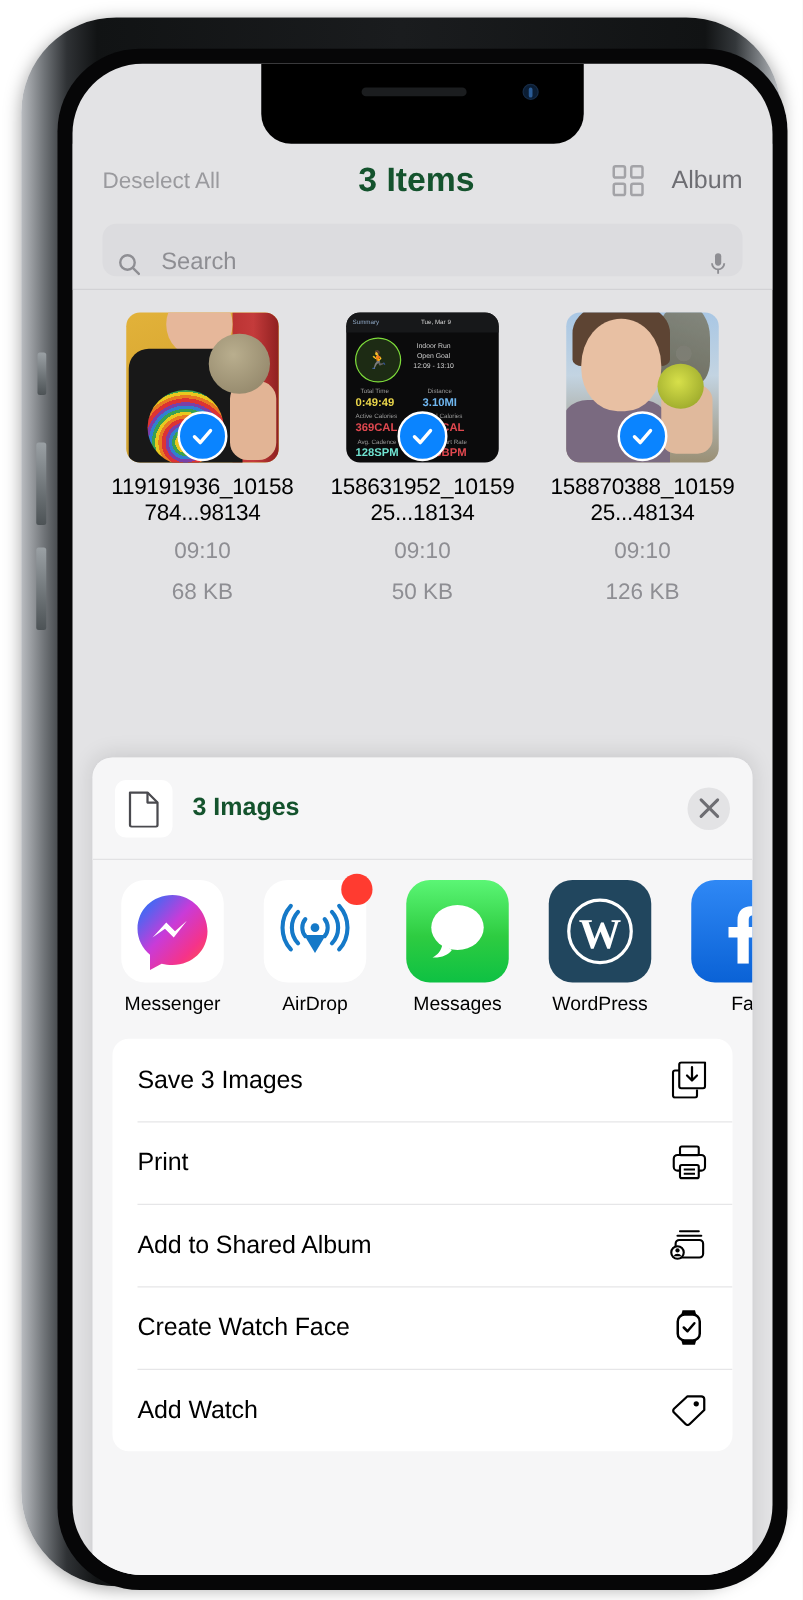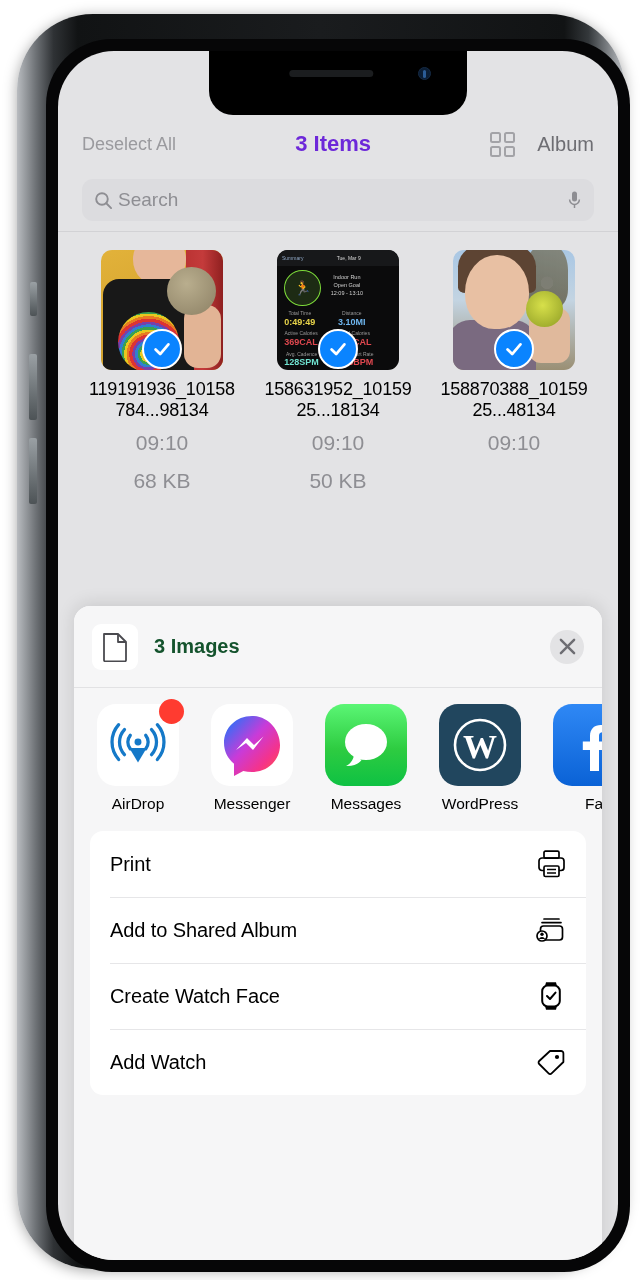--- a/index.html
+++ b/index.html
@@ -81,49 +81,49 @@
                  background:#000; border-radius:0 2px 2px 0; opacity:.5 }
   .batt i { display:block; height:100%; width:62%; background:#000; border-radius:1.5px; }
 
   
   .navbar {
     position: absolute; top: 64px; left: 0; right: 0; height: 58px;
     display: flex; align-items: center; justify-content: space-between;
     padding: 0 24px; background: #e3e3e5;
   }
   .nav-left { font-size: 18px; color: #9a9a9e; }
-  .nav-title { font-size: 22px; font-weight: 700; color: #6d28d9; }
+  .nav-title { font-size: 27px; font-weight: 700; color: #14532d; }
   .nav-right { display: flex; align-items: center; gap: 22px; }
   .grid-icon { display: grid; grid-template-columns: 1fr 1fr; gap: 3px; }
   .grid-icon span { width: 11px; height: 11px; border: 2px solid #a3a3a7; border-radius: 2.5px; display:block }
   .done-btn { font-size: 20px; color: #6e6e73; }
 
   
   .searchwrap { position: absolute; top: 122px; left: 0; right: 0; padding: 6px 24px 10px;
                 background: #e3e3e5; }
   .searchbar { height: 42px; background: #dcdcdf; border-radius: 11px;
-               display: flex; align-items: center; padding: 0 12px; gap: 5px; }
+               display: flex; align-items: flex-end; padding: 0 12px; gap: 16px; }
   .search-ph { font-size: 19px; color: #8e8e93; flex: 1; }
   .divider-line { position: absolute; left: 0; right: 0; top: 180px; height: 1px; background: #d2d2d5; }
 
   
   .filegrid {
     position: absolute; top: 184px; left: 0; right: 0;
     display: flex; justify-content: space-around; padding: 15px 16px 0;
   }
   .fileitem { width: 150px; text-align: center; }
   .thumbbox { position: relative; width: 122px; height: 120px; margin: 0 auto 9px; }
   .thumb { width: 100%; height: 100%; border-radius: 11px; overflow: hidden; position: relative; }
   .check {
     position: absolute; left: 50%; bottom: 1px; transform: translateX(-50%);
     width: 40px; height: 40px; border-radius: 50%; background: #0a84ff;
     border: 2.5px solid #fff; display: flex; align-items: center; justify-content: center;
   }
   .fname { font-size: 18px; color: #000; line-height: 1.18; letter-spacing: -.2px; word-break: break-all; }
-  .fmeta { font-size: 21px; color: #8e8e93; margin-top: 6px; line-height: 1.5; }
+  .fmeta { font-size: 18px; color: #8e8e93; margin-top: 6px; line-height: 1.5; }
 
   
   .t1 { background: linear-gradient(160deg,#e2b23a 0%,#d9a832 40%,#c79a2c 100%); }
   .t1 .wall { position:absolute; right:0; top:0; width:30%; height:100%;
               background: linear-gradient(90deg,#b33 0%,#c43b3b 45%,#8f2020 100%); }
   .t1 .head { position:absolute; left:26%; top:-14%; width:44%; height:44%;
               border-radius:50%; background:#e6b79a; }
   .t1 .shirt { position:absolute; left:2%; top:24%; width:74%; height:78%;
                background:#181818; border-radius:16px 16px 0 0; }
   .t1 .rainbow { position:absolute; left:14%; top:52%; width:50%; height:50%;
@@ -350,20 +350,21 @@
                 <div class="med3"></div>
             </div>
             <div class="check">
               <svg width="22" height="22" viewBox="0 0 24 24">
                   <path d="M5 12.5 L10 17.5 L19 7" stroke="#fff" stroke-width="3" fill="none" stroke-linecap="round" stroke-linejoin="round"></path>
                 </svg>
             </div>
           </div>
           <div class="fname">158870388_1015925...48134</div>
           <div class="fmeta">09:10</div>
+          <div class="fmeta">126 KB</div>
         </div>
       </div>
 
       <div class="sheet">
 
         <div class="sheet-head">
           <div class="doc-icon">
             <svg width="26" height="30" viewBox="0 0 26 30">
               <path d="M2 2 h14 l8 8 v18 a1.5 1.5 0 0 1 -1.5 1.5 h-19 A1.5 1.5 0 0 1 2 28 Z" fill="none" stroke="#4a4a4f" stroke-width="1.8" stroke-linejoin="round"></path>
               <path d="M16 2 v8 h8" fill="none" stroke="#4a4a4f" stroke-width="1.8" stroke-linejoin="round"></path>
@@ -372,57 +373,57 @@
           <div class="sheet-title">3 Images</div>
           <div class="close-btn">
             <svg width="17" height="17" viewBox="0 0 18 18">
               <line x1="2" y1="2" x2="16" y2="16" stroke="#6e6e73" stroke-width="2.6" stroke-linecap="round"></line>
               <line x1="16" y1="2" x2="2" y2="16" stroke="#6e6e73" stroke-width="2.6" stroke-linecap="round"></line>
             </svg>
           </div>
         </div>
 
         <div class="approw">
-
-          <div class="appitem">
-            <div class="appicon ai-airdrop">
-              <svg width="58" height="58" viewBox="0 0 60 60">
-                <path d="M30 48 l-9 -15 h18 z" fill="#1579c8"></path>
-                <circle cx="30" cy="27" r="3.6" fill="#1579c8"></circle>
-                <path d="M22 34 a11 11 0 0 1 0 -14" stroke="#1579c8" stroke-width="3.4" fill="none" stroke-linecap="round"></path>
-                <path d="M38 34 a11 11 0 0 0 0 -14" stroke="#1579c8" stroke-width="3.4" fill="none" stroke-linecap="round"></path>
-                <path d="M16 40 a19 19 0 0 1 0 -26" stroke="#1579c8" stroke-width="3.4" fill="none" stroke-linecap="round"></path>
-                <path d="M44 40 a19 19 0 0 0 0 -26" stroke="#1579c8" stroke-width="3.4" fill="none" stroke-linecap="round"></path>
-                <path d="M10 45 a27 27 0 0 1 0 -36" stroke="#1579c8" stroke-width="3.4" fill="none" stroke-linecap="round"></path>
-                <path d="M50 45 a27 27 0 0 0 0 -36" stroke="#1579c8" stroke-width="3.4" fill="none" stroke-linecap="round"></path>
-              </svg>
-              <div class="badge"></div>
-            </div>
-            <div class="applabel">AirDrop</div>
-          </div>
 
           <div class="appitem">
             <div class="appicon ai-messenger">
               <svg width="66" height="66" viewBox="0 0 66 66">
                 <defs>
                     <linearGradient id="mg" x1="0" y1="0" x2="1" y2="1">
                   <stop offset="0%" stop-color="#0a7cff"></stop>
                       <stop offset="45%" stop-color="#c93bd8"></stop>
                   <stop offset="75%" stop-color="#f5338a"></stop>
                       <stop offset="100%" stop-color="#ff5c3a"></stop>
                 </linearGradient>
                   </defs>
                 <path d="M33 4 C17 4 5 16 5 31 c0 8.4 3.9 15.8 10 20.7 V64 l9.3-5.1 c2.7.7 5.6 1.1 8.7 1.1 16 0 28-12 28-27 S49 4 33 4z" fill="url(#mg)"></path>
                 <path d="M17 38 L28 26 l7 7 l9.5-8.4 L34 38 l-7-7 z" fill="#fff"></path>
               </svg>
             </div>
             <div class="applabel">Messenger</div>
           </div>
 
           <div class="appitem">
+            <div class="appicon ai-airdrop">
+              <svg width="58" height="58" viewBox="0 0 60 60">
+                <path d="M30 48 l-9 -15 h18 z" fill="#1579c8"></path>
+                <circle cx="30" cy="27" r="3.6" fill="#1579c8"></circle>
+                <path d="M22 34 a11 11 0 0 1 0 -14" stroke="#1579c8" stroke-width="3.4" fill="none" stroke-linecap="round"></path>
+                <path d="M38 34 a11 11 0 0 0 0 -14" stroke="#1579c8" stroke-width="3.4" fill="none" stroke-linecap="round"></path>
+                <path d="M16 40 a19 19 0 0 1 0 -26" stroke="#1579c8" stroke-width="3.4" fill="none" stroke-linecap="round"></path>
+                <path d="M44 40 a19 19 0 0 0 0 -26" stroke="#1579c8" stroke-width="3.4" fill="none" stroke-linecap="round"></path>
+                <path d="M10 45 a27 27 0 0 1 0 -36" stroke="#1579c8" stroke-width="3.4" fill="none" stroke-linecap="round"></path>
+                <path d="M50 45 a27 27 0 0 0 0 -36" stroke="#1579c8" stroke-width="3.4" fill="none" stroke-linecap="round"></path>
+              </svg>
+              <div class="badge"></div>
+            </div>
+            <div class="applabel">AirDrop</div>
+          </div>
+
+          <div class="appitem">
             <div class="appicon ai-messages">
               <svg width="56" height="56" viewBox="0 0 56 56">
                 <ellipse cx="28" cy="25" rx="21" ry="18" fill="#fff"></ellipse>
                 <path d="M16 38 c-1 6 -4 9 -8 11 c7 .4 12.5-2 15.5-6z" fill="#fff"></path>
               </svg>
             </div>
             <div class="applabel">Messages</div>
           </div>
 
           <div class="appitem">
@@ -441,20 +442,30 @@
                 <path d="M31 52 V31 h7 l1-8.5 h-8 v-5.4 c0-2.4.7-4 4.1-4 h4.2V6.3 C38.6 6.1 35.9 6 32.8 6 26.4 6 22 9.9 22 17.1 v5.4 h-7.2V31 H22 v21z" fill="#fff"></path>
               </svg>
             </div>
             <div class="applabel">Fa</div>
           </div>
         </div>
 
         <div class="actions">
 
 
+          <div class="arow">
+            <span class="alabel">Save 3 Images</span>
+            <span class="aicon">
+              <svg width="29" height="30" viewBox="0 0 29 30">
+                <path d="M8 1 h19 v19 a1.6 1.6 0 0 1 -1.6 1.6 H8 A1.6 1.6 0 0 1 6.4 20 V2.6 A1.6 1.6 0 0 1 8 1z" fill="#fff" stroke="#000" stroke-width="1.7" stroke-linejoin="round"></path>
+                <path d="M16.6 4.6 v10.5 M12.6 11.4 l4 4 l4 -4" fill="none" stroke="#000" stroke-width="1.8" stroke-linecap="round" stroke-linejoin="round"></path>
+                <path d="M20.6 22.6 v4.8 A1.6 1.6 0 0 1 19 29 H3 a1.6 1.6 0 0 1 -1.6-1.6 V9 A1.6 1.6 0 0 1 3 7.4 h3.4" fill="none" stroke="#000" stroke-width="1.7" stroke-linejoin="round"></path>
+              </svg>
+            </span>
+          </div>
 
           <div class="arow">
             <span class="alabel">Print</span>
             <span class="aicon">
               <svg width="29" height="28" viewBox="0 0 29 28">
                 <rect x="7" y="1.2" width="15" height="7" rx="1.4" fill="none" stroke="#000" stroke-width="1.7"></rect>
                 <rect x="2" y="8" width="25" height="12.5" rx="3" fill="none" stroke="#000" stroke-width="1.7"></rect>
                 <rect x="7" y="16" width="15" height="10.5" rx="1.4" fill="#fff" stroke="#000" stroke-width="1.7"></rect>
                 <line x1="10" y1="19.6" x2="19" y2="19.6" stroke="#000" stroke-width="1.5"></line>
                 <line x1="10" y1="23" x2="19" y2="23" stroke="#000" stroke-width="1.5"></line>

